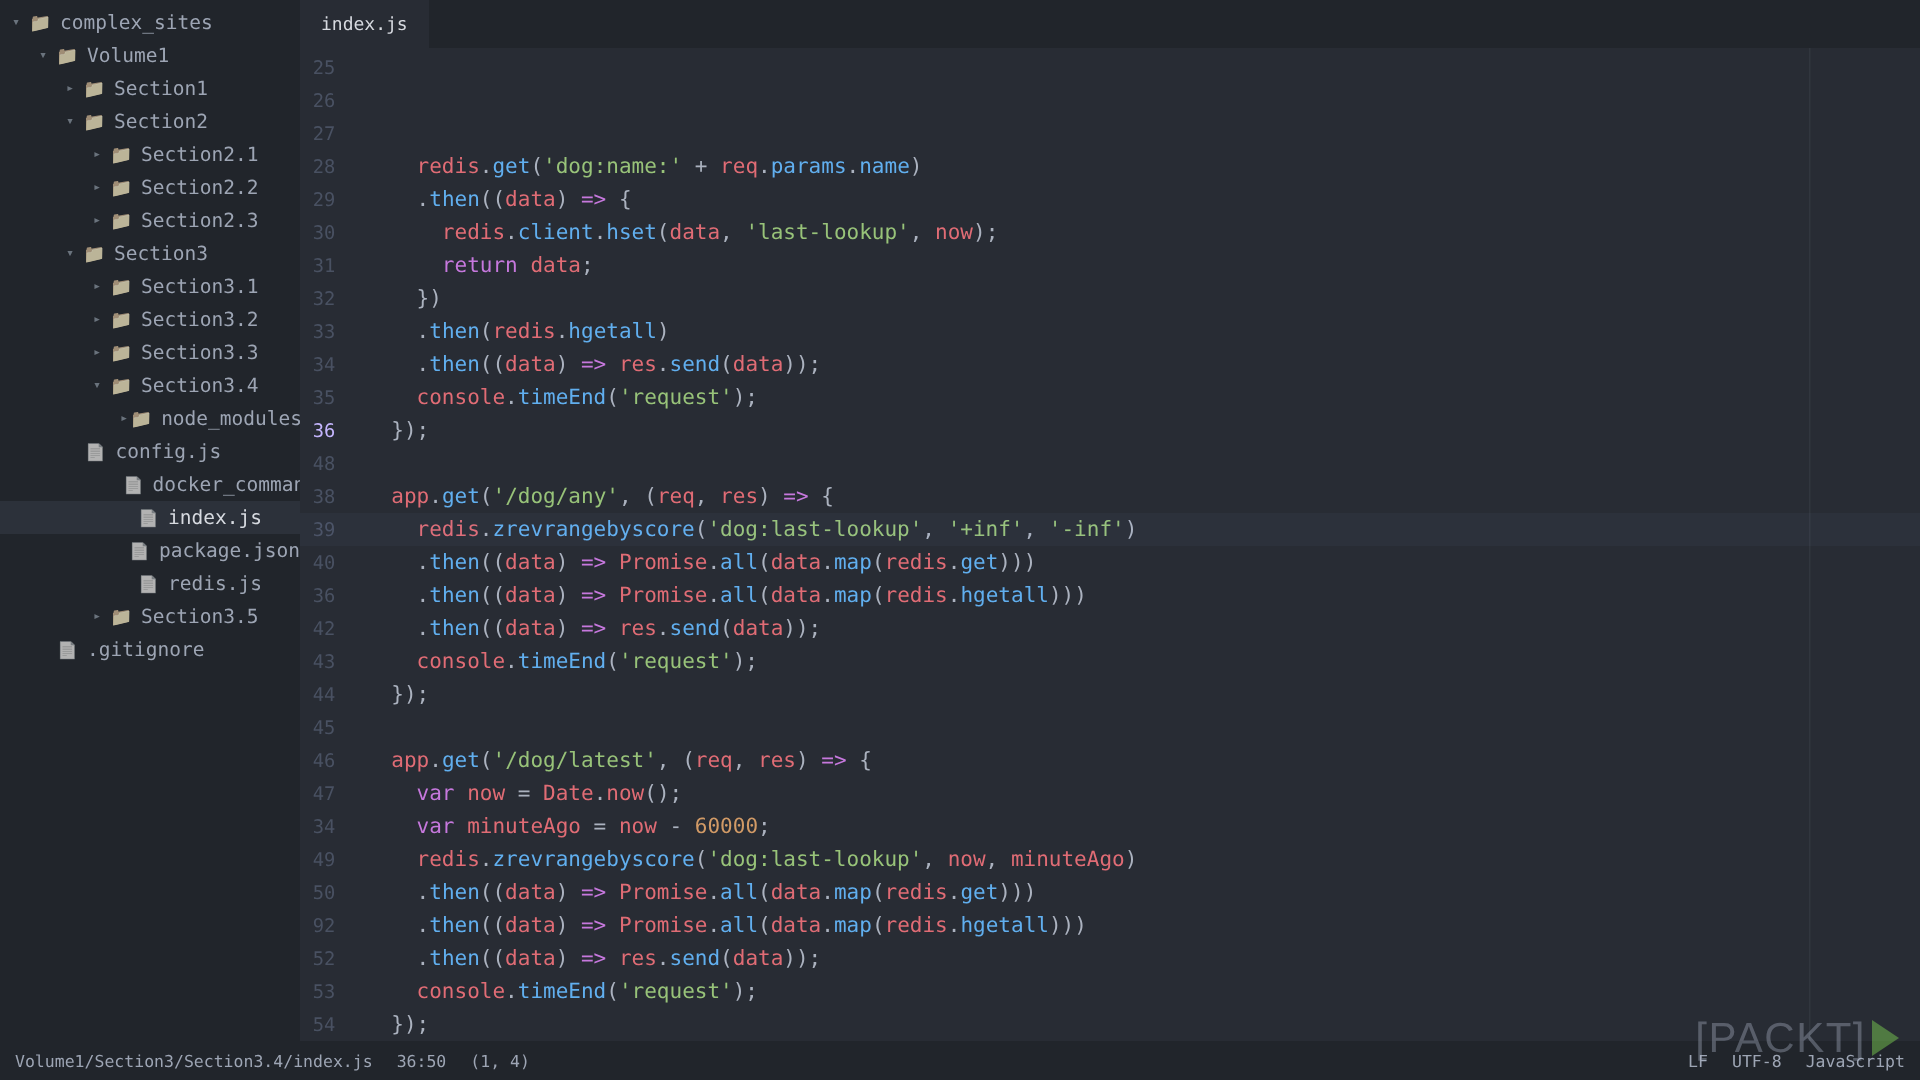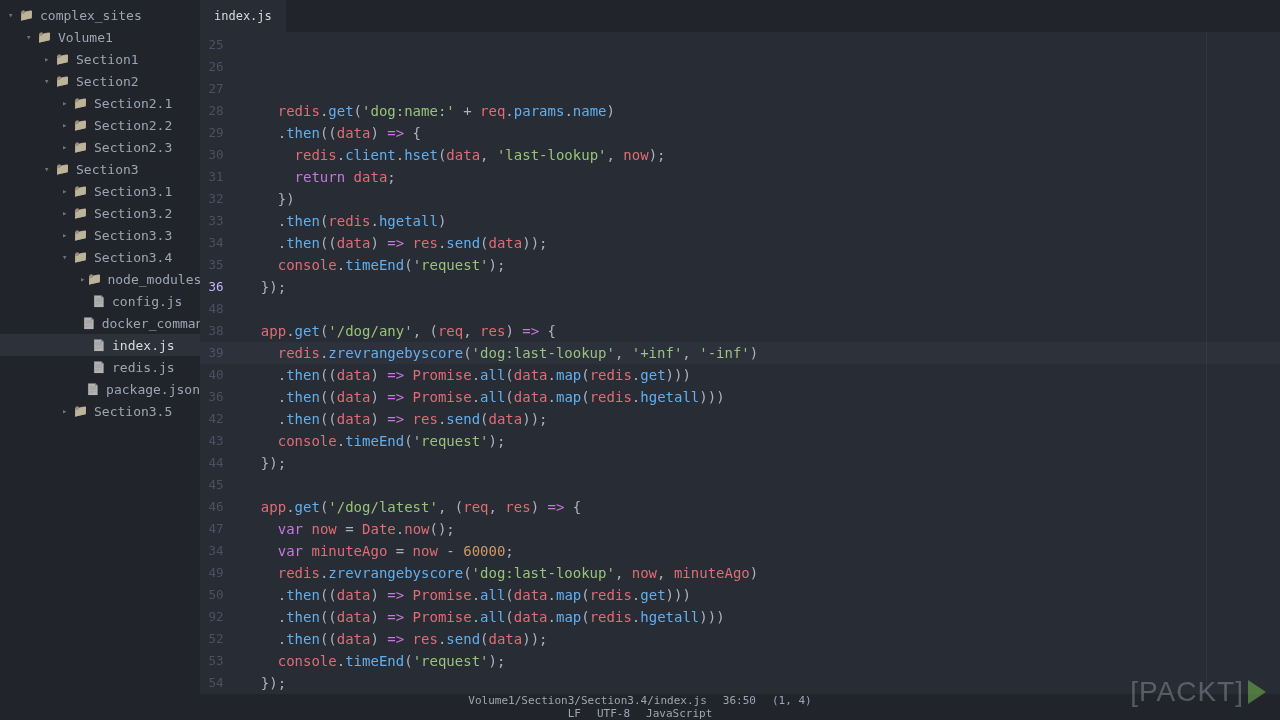--- a/index.html
+++ b/index.html
@@ -104,21 +104,20 @@
 }
 .statusbar {
   height: 26px;
   background: #21252b;
   display: flex;
   align-items: center;
   padding: 0 10px;
   color: #9da5b4;
   font-size: 11px;
   justify-content: space-between;
-  flex-direction: column;
 }
 .status-left, .status-right { display: flex; gap: 16px; align-items: center; }
 .logo {
   position: absolute;
   right: 14px;
   bottom: 12px;
   font-family: sans-serif;
   font-size: 28px;
   font-weight: 300;
   color: rgba(180,190,210,0.35);
@@ -198,49 +197,54 @@
         <div class="tree-item" style="padding-left: 62px;">
           <span class="chevron">▾</span>
           <span class="folder-icon"></span>
           <span>Section3.4</span>
         </div>
         <div class="tree-item" style="padding-left: 80px;">
           <span class="chevron">▸</span>
           <span class="folder-icon"></span>
           <span>node_modules</span>
         </div>
-        <div class="tree-item" style="padding-left: 68px; margin-left: 12px;">
+        <div class="tree-item" style="padding-left: 45px;">
           <span class="chevron"></span>
           <span class="file-icon"></span>
           <span>config.js</span>
         </div>
         <div class="tree-item" style="padding-left: 80px;">
           <span class="chevron"></span>
           <span class="file-icon"></span>
           <span>docker_commands</span>
         </div>
         <div class="tree-item selected" style="padding-left: 80px;">
           <span class="chevron"></span>
           <span class="file-icon"></span>
           <span>index.js</span>
         </div>
         <div class="tree-item" style="padding-left: 80px;">
           <span class="chevron"></span>
           <span class="file-icon"></span>
+          <span>package.json</span>
+        </div>
+        <div class="tree-item" style="padding-left: 80px;">
+          <span class="chevron"></span>
+          <span class="file-icon"></span>
           <span>redis.js</span>
         </div>
-        <div class="tree-item" style="padding-left: 80px;">
-          <span class="chevron"></span>
-          <span class="file-icon"></span>
-          <span>package.json</span>
-        </div>
         <div class="tree-item" style="padding-left: 62px;">
           <span class="chevron">▸</span>
           <span class="folder-icon"></span>
           <span>Section3.5</span>
+        </div>
+        <div class="tree-item" style="padding-left: 26px;">
+          <span class="chevron"></span>
+          <span class="file-icon"></span>
+          <span>.gitignore</span>
         </div>
       </div>
   </div>
 
   <div class="editor-area">
     <div class="tabs">
       <div class="tab">
         <span>index.js</span>
       </div>
     </div>

